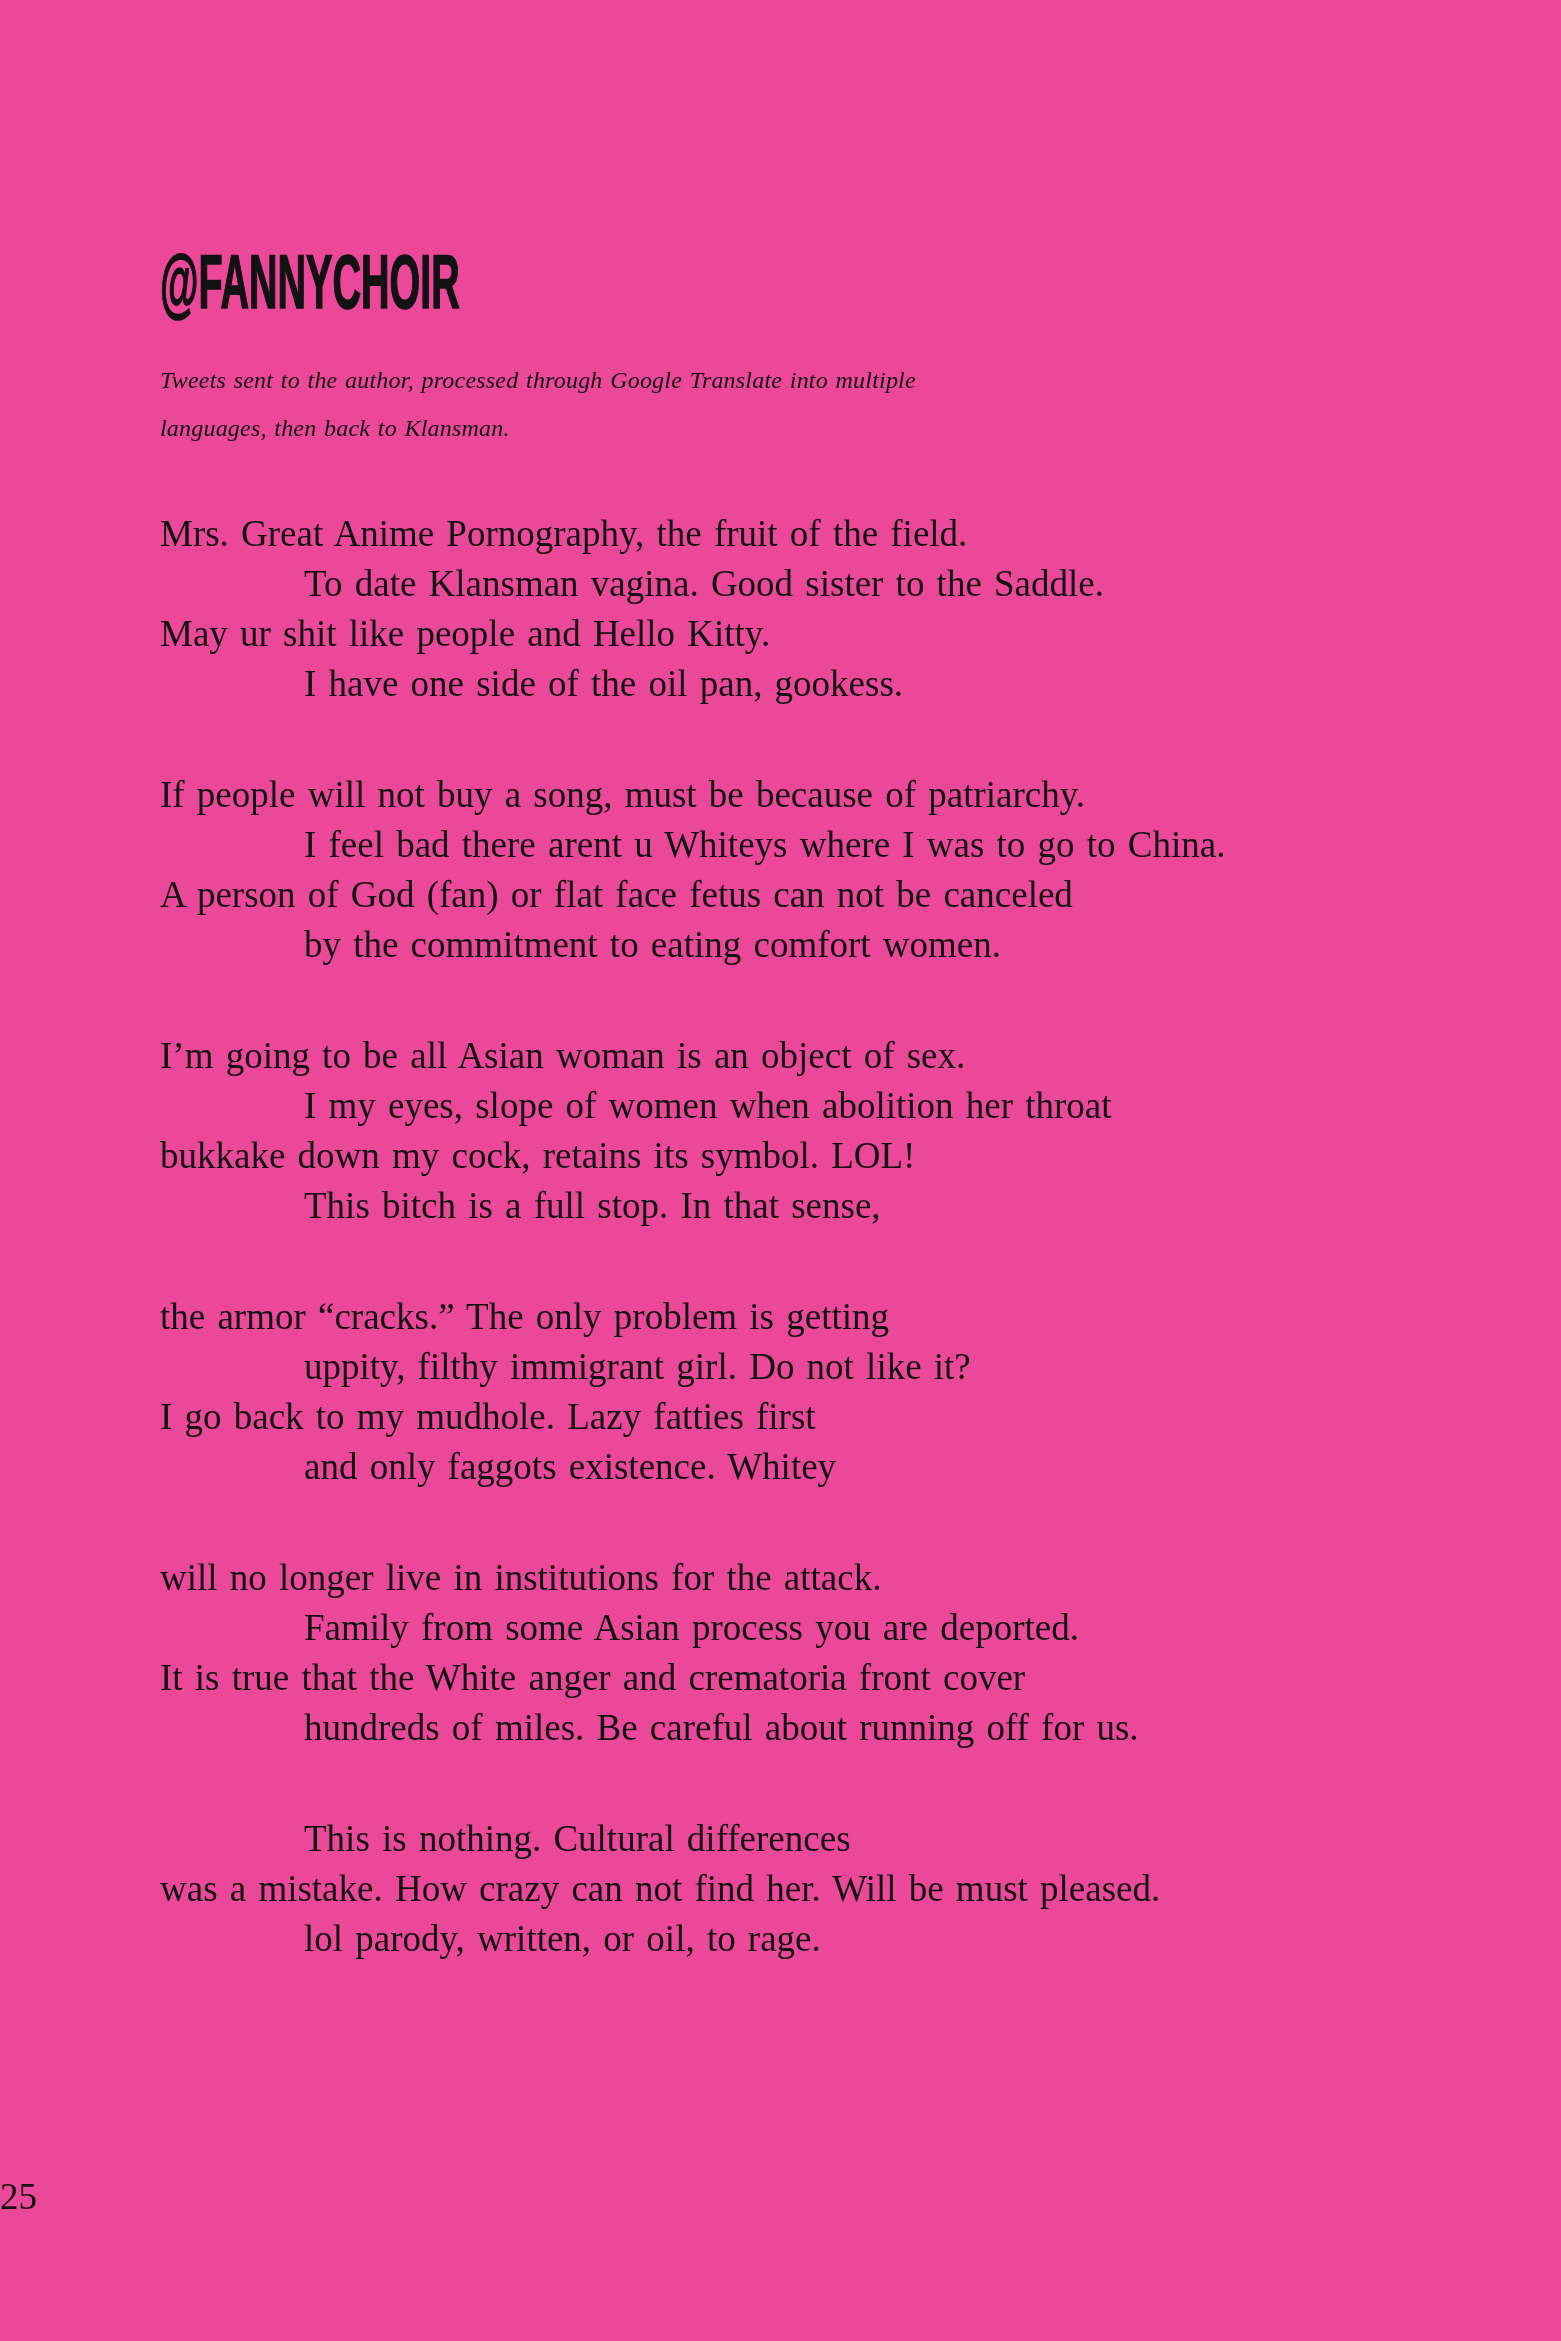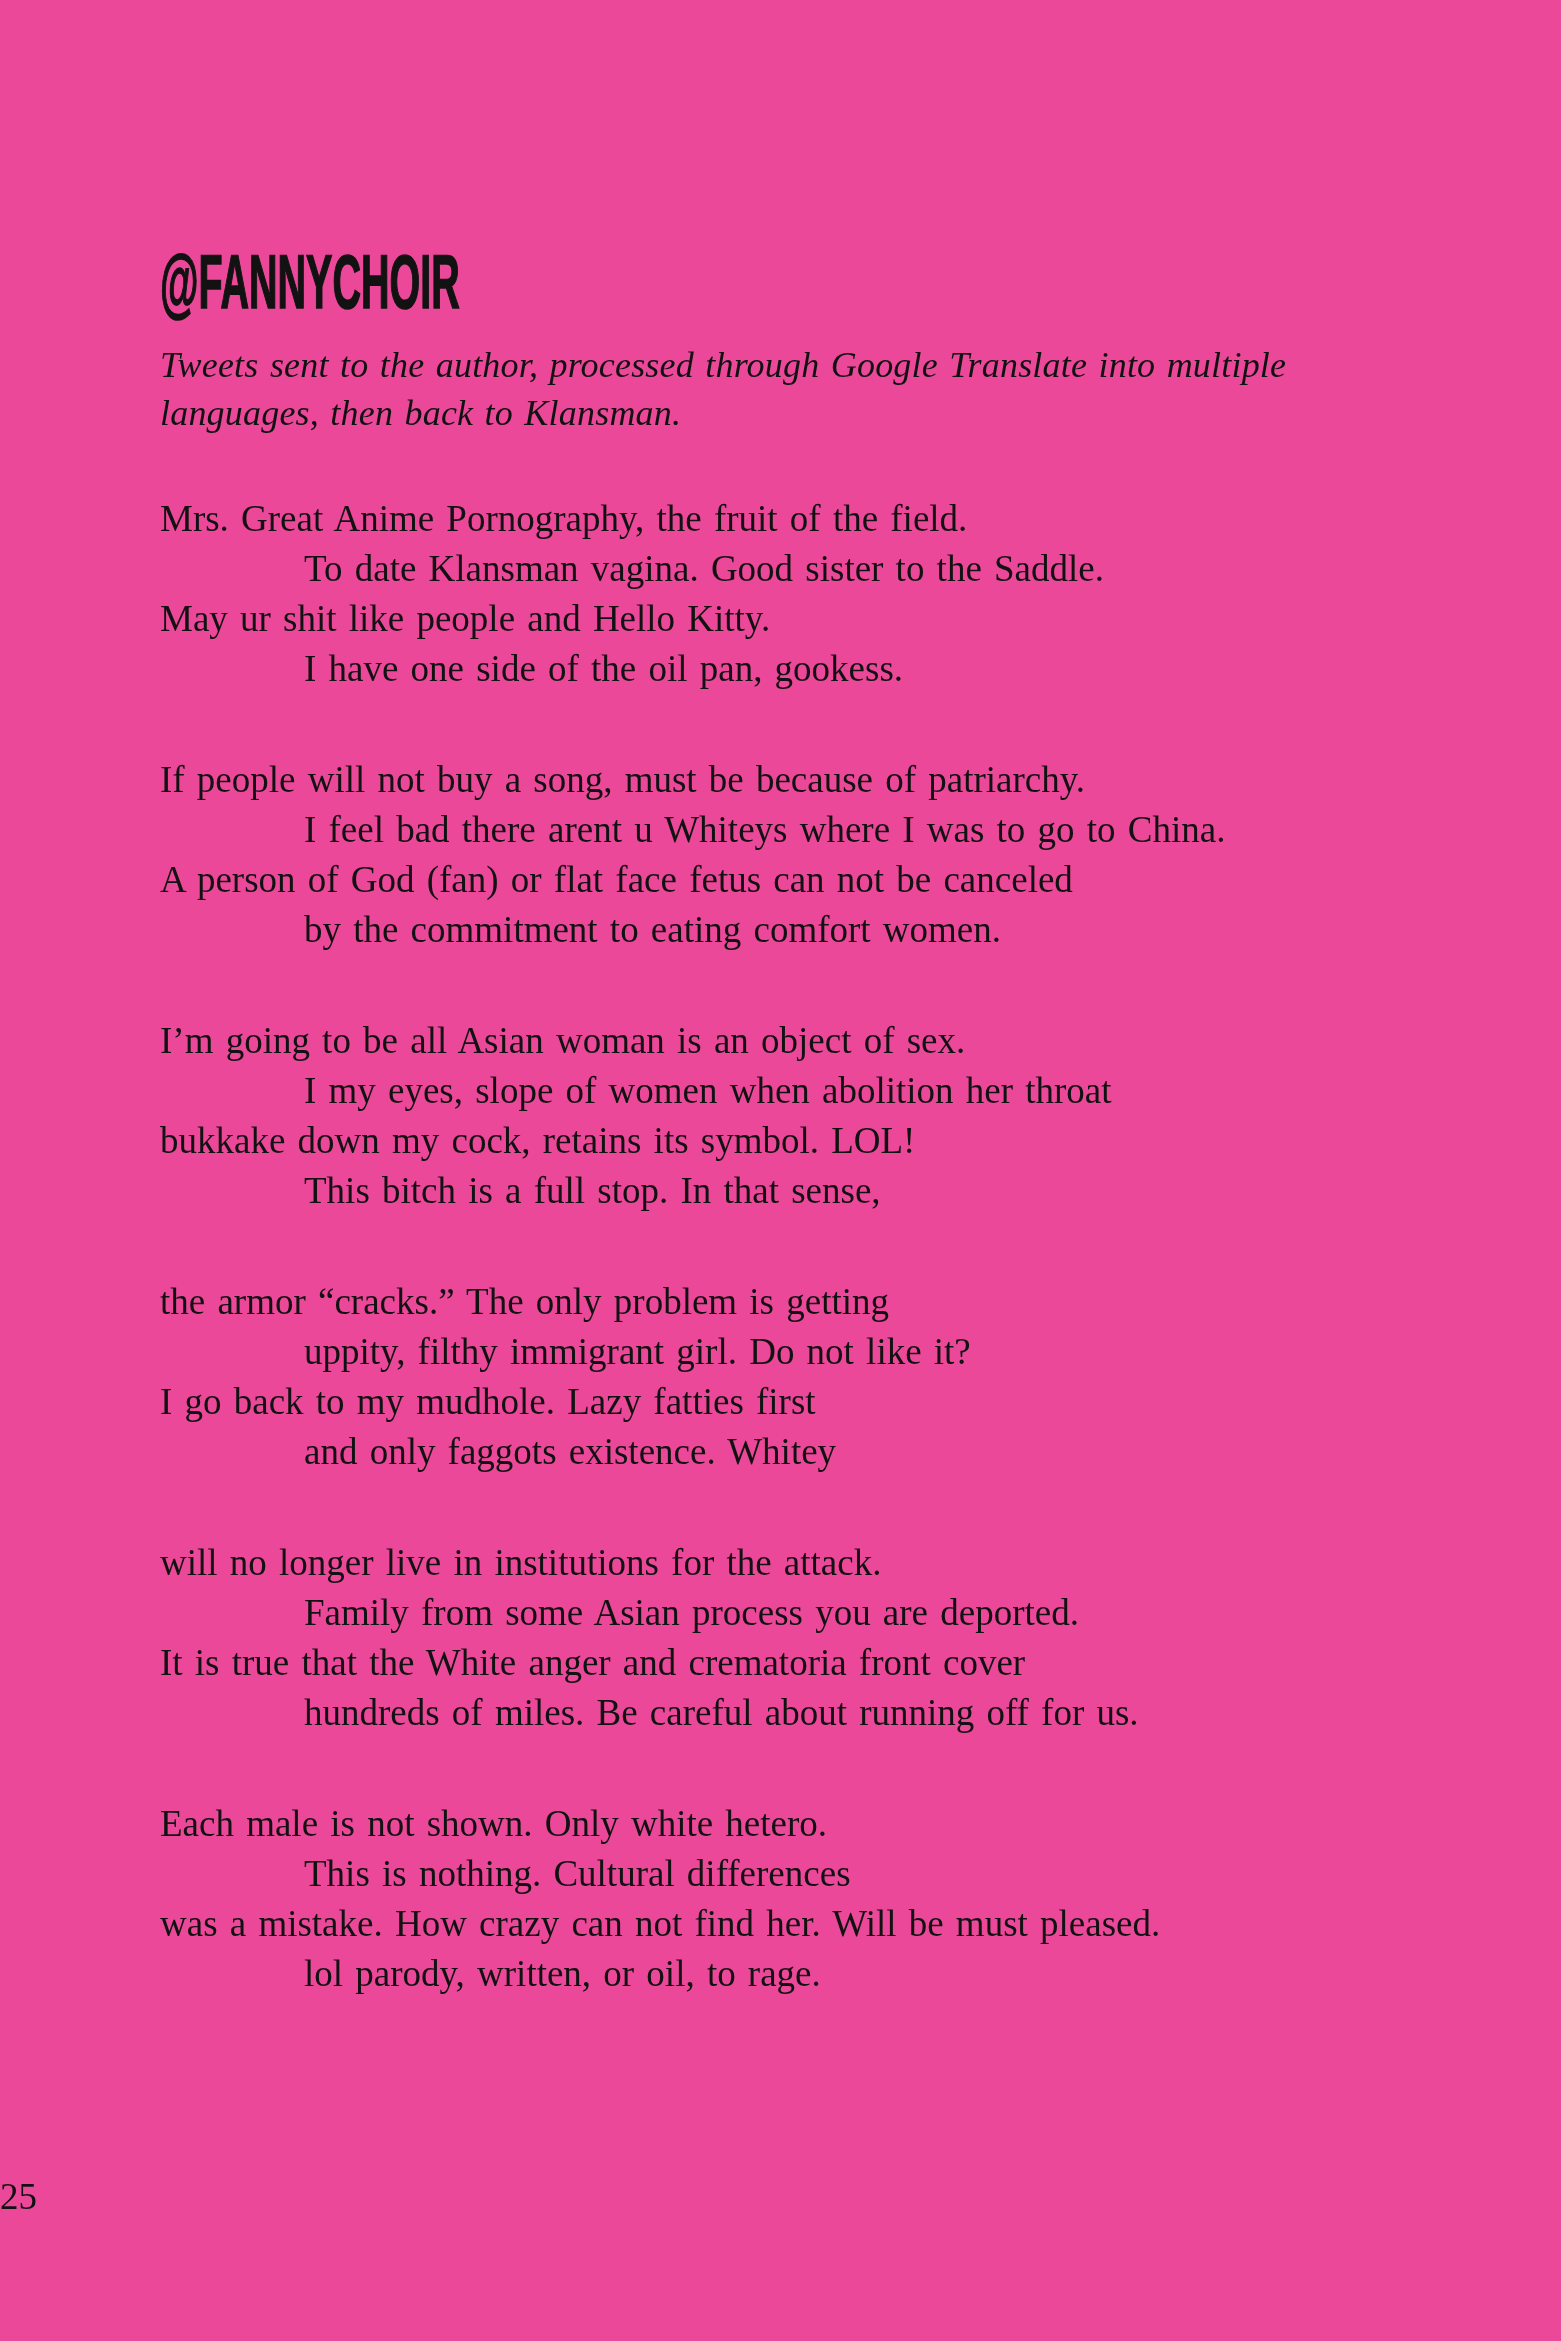--- a/index.html
+++ b/index.html
@@ -32,23 +32,23 @@
     white-space: nowrap;
     letter-spacing: 0;
   }
   .title-inner {
     display: inline-block;
     transform: scaleX(0.52);
     transform-origin: 0 50%;
     -webkit-text-stroke: 1.6px currentColor;
   }
   .epigraph {
-    margin-top: 21px;
+    margin-top: 36px;
     font-style: italic;
-    font-size: 36px;
+    font-size: 24px;
     line-height: 48px;
     letter-spacing: 0.2px;
     word-spacing: 0.06em;
   }
   .stanzas {
     margin-top: 57px;
   }
   .stanza {
     margin: 0 0 61px 0;
     font-size: 37px;
@@ -112,21 +112,20 @@
       </div>
 
       <div class="stanza">
         <div class="line">will no longer live in institutions for the attack.</div>
         <div class="line indent">Family from some Asian process you are deported.</div>
         <div class="line">It is true that the White anger and crematoria front cover</div>
         <div class="line indent">hundreds of miles. Be careful about running off for us.</div>
       </div>
 
       <div class="stanza">
-        <div class="line">Each male is not shown. Only white hetero.</div>
         <div class="line indent">This is nothing. Cultural differences</div>
         <div class="line">was a mistake. How crazy can not find her. Will be must pleased.</div>
         <div class="line indent">lol parody, written, or oil, to rage.</div>
       </div>
 
     </div>
   </div>
 
   <div class="page-number">25</div>
 </div>

